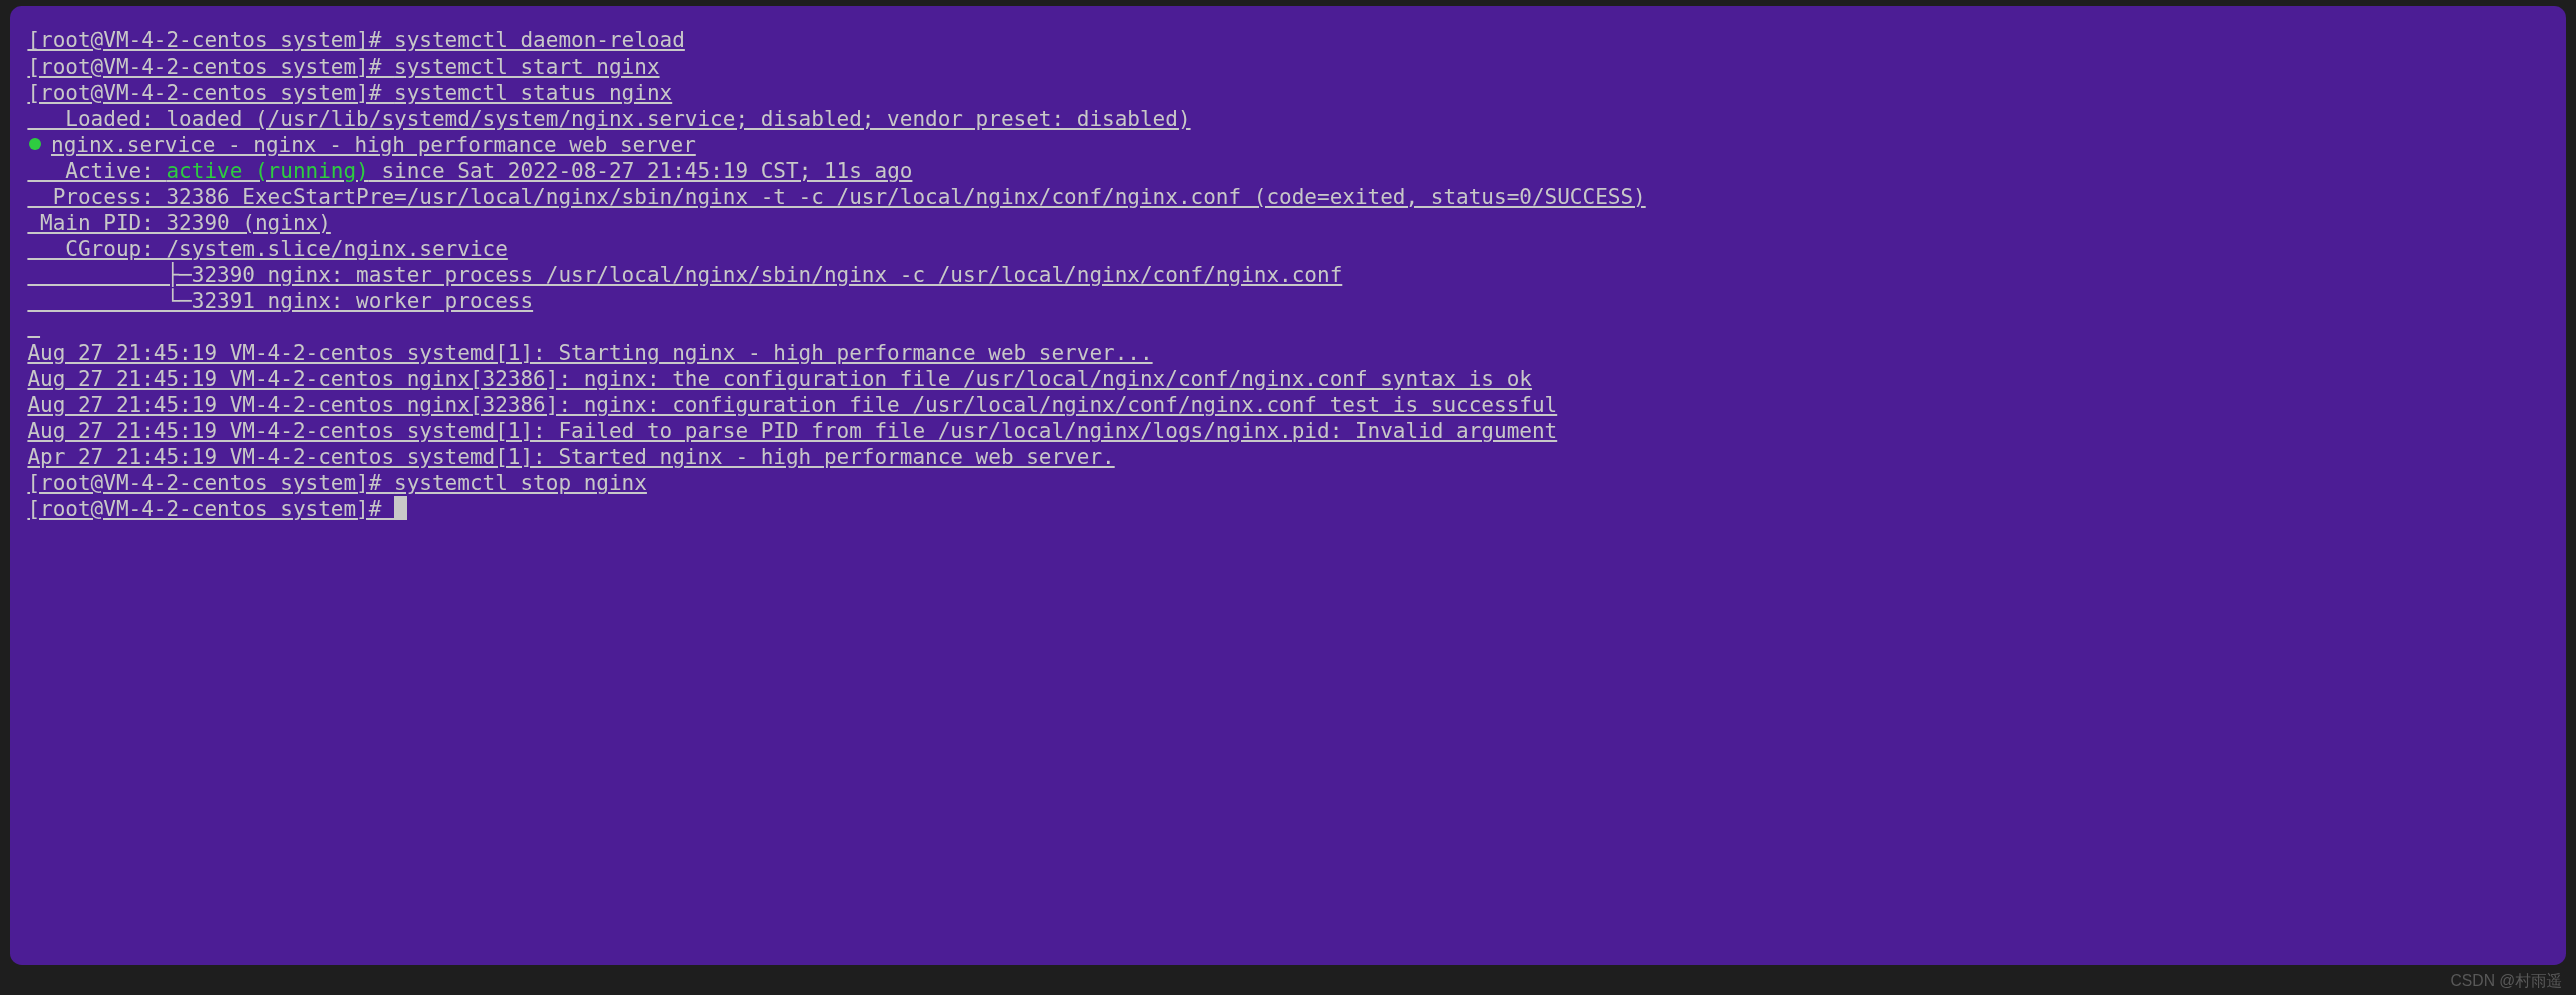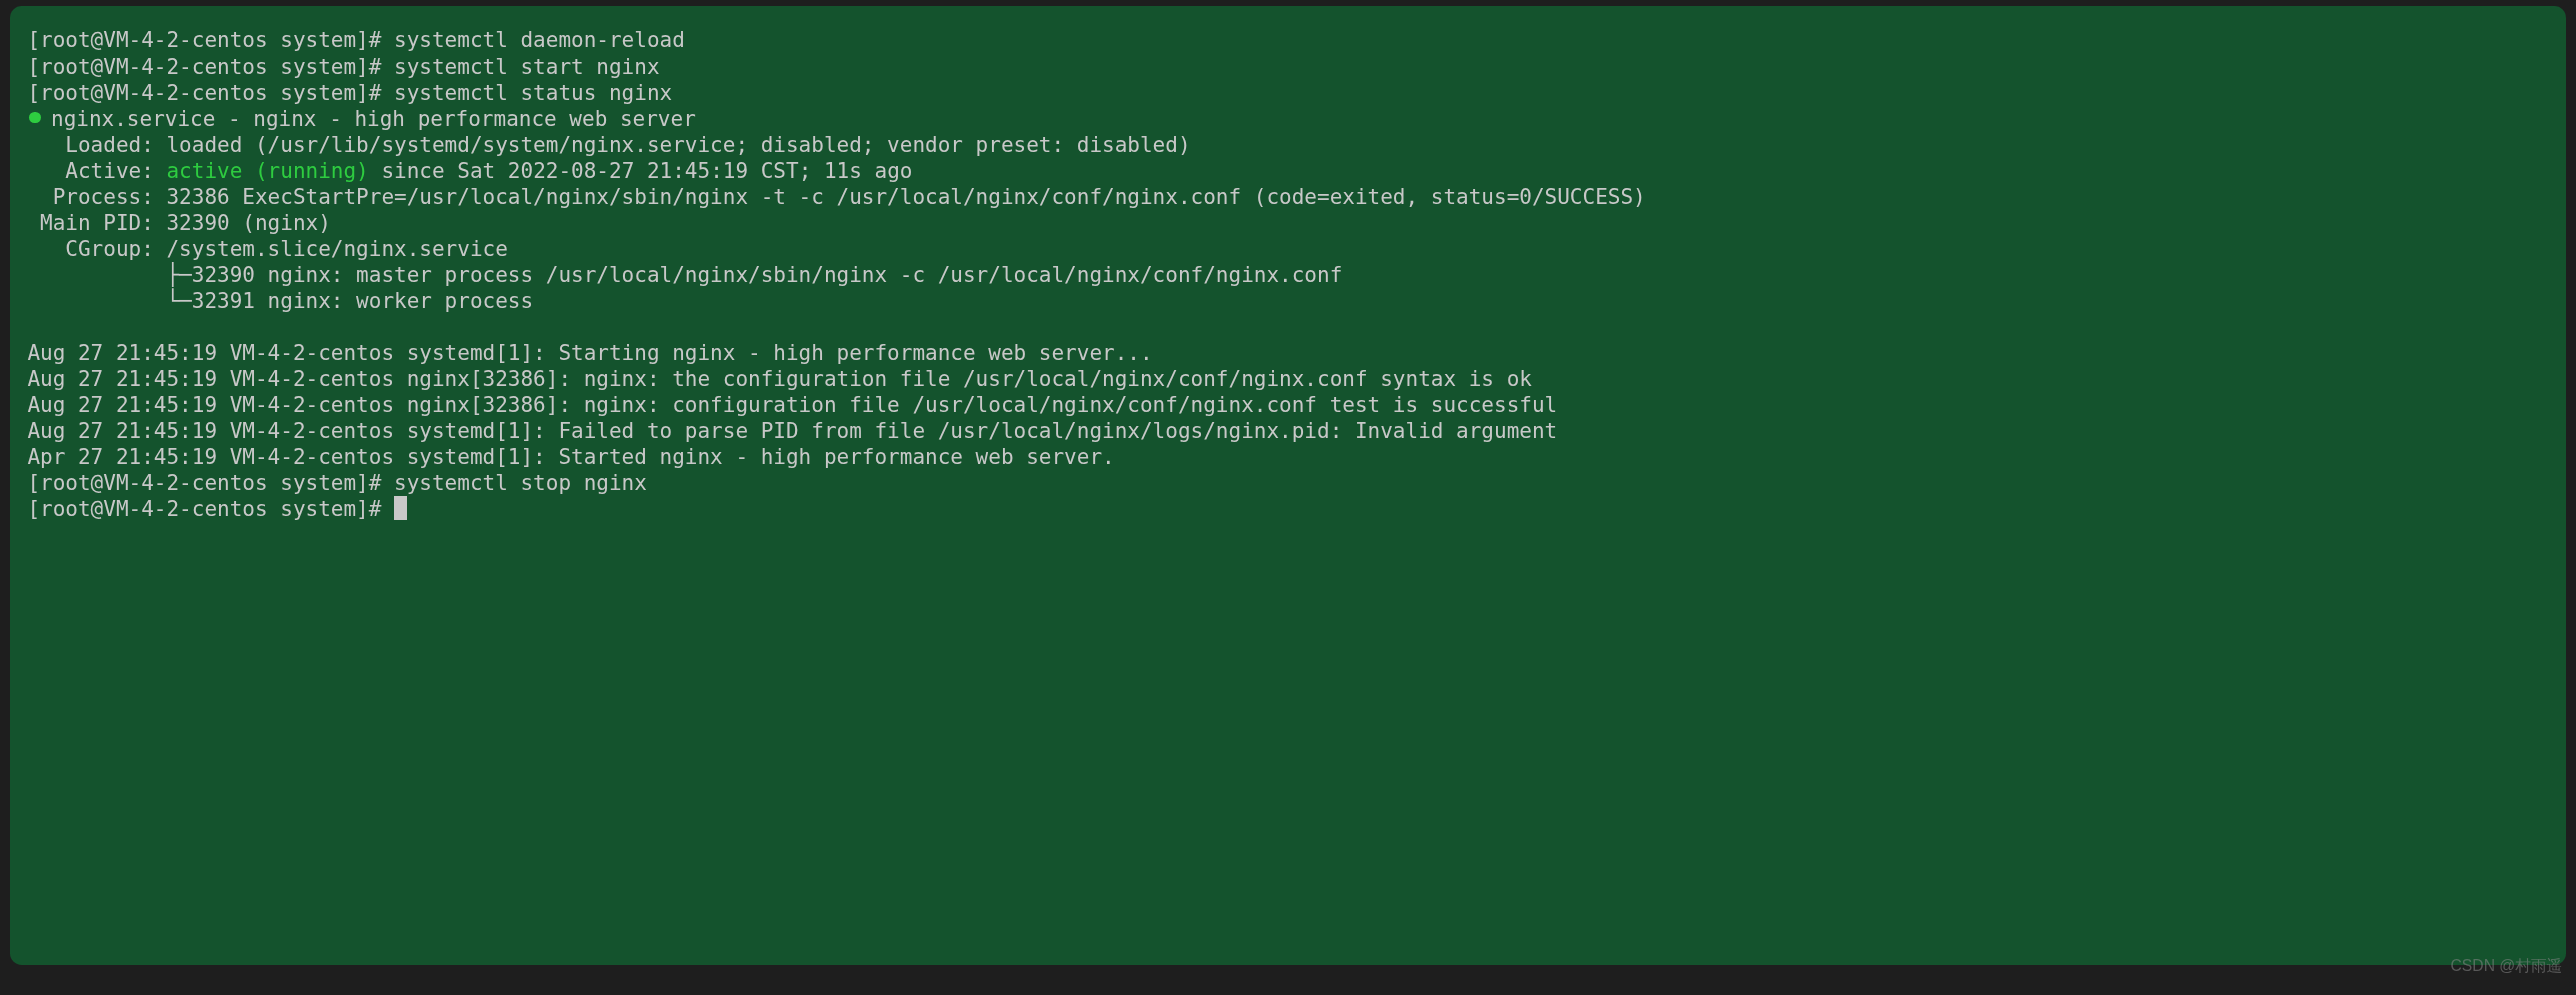--- a/index.html
+++ b/index.html
@@ -9,26 +9,27 @@
     font-size: 21px;
     line-height: 1.24;
     color: #c8c8c8;
     padding: 0;
     width: 2576px;
     height: 996px;
     overflow: hidden;
     position: relative;
   }
   .terminal {
-    background: #14532d;
+    background: #4c1d95;
     border-radius: 11.8px;
     margin: 5.9px 9.8px 9.8px 9.8px;
     padding: 21.6px 17.6px;
     height: 959px;
     overflow: hidden;
+    text-decoration: underline;
   }
   .line { white-space: pre; }
   .prompt { color: #c8c8c8; }
   .dot {
     display: inline-block;
     width: 11.8px;
     height: 11.8px;
     border-radius: 50%;
     background: #2ecc40;
     vertical-align: middle;
@@ -43,41 +44,41 @@
     width: 12.7px;
     height: 23.5px;
     background: #c8c8c8;
     vertical-align: middle;
     position: relative;
     top: -2px;
   }
   .watermark {
     position: absolute;
     right: 13.7px;
-    bottom: 21px;
+    bottom: 6px;
     font-size: 15.7px;
     color: #888;
     font-family: sans-serif;
     opacity: 0.55;
   }
 </style>
 </head>
 <body>
 
 <div class="terminal">
 
   <div class="line"><span class="prompt">[root@VM-4-2-centos system]# </span><span>systemctl daemon-reload</span></div>
 
   <div class="line"><span class="prompt">[root@VM-4-2-centos system]# </span><span>systemctl start nginx</span></div>
 
   <div class="line"><span class="prompt">[root@VM-4-2-centos system]# </span><span>systemctl status nginx</span></div>
 
+  <div class="line">   Loaded: loaded (/usr/lib/systemd/system/nginx.service; disabled; vendor preset: disabled)</div>
+
   <div class="line"><span class="dot"></span><span>nginx.service - nginx - high performance web server</span></div>
-
-  <div class="line">   Loaded: loaded (/usr/lib/systemd/system/nginx.service; disabled; vendor preset: disabled)</div>
 
   <div class="line"><span>   Active: </span><span class="green">active (running)</span><span> since Sat 2022-08-27 21:45:19 CST; 11s ago</span></div>
 
   <div class="line">  Process: 32386 ExecStartPre=/usr/local/nginx/sbin/nginx -t -c /usr/local/nginx/conf/nginx.conf (code=exited, status=0/SUCCESS)</div>
   <div class="line"> Main PID: 32390 (nginx)</div>
   <div class="line">   CGroup: /system.slice/nginx.service</div>
   <div class="line">           ├─32390 nginx: master process /usr/local/nginx/sbin/nginx -c /usr/local/nginx/conf/nginx.conf</div>
   <div class="line">           └─32391 nginx: worker process</div>
 
   <div class="line"> </div>

